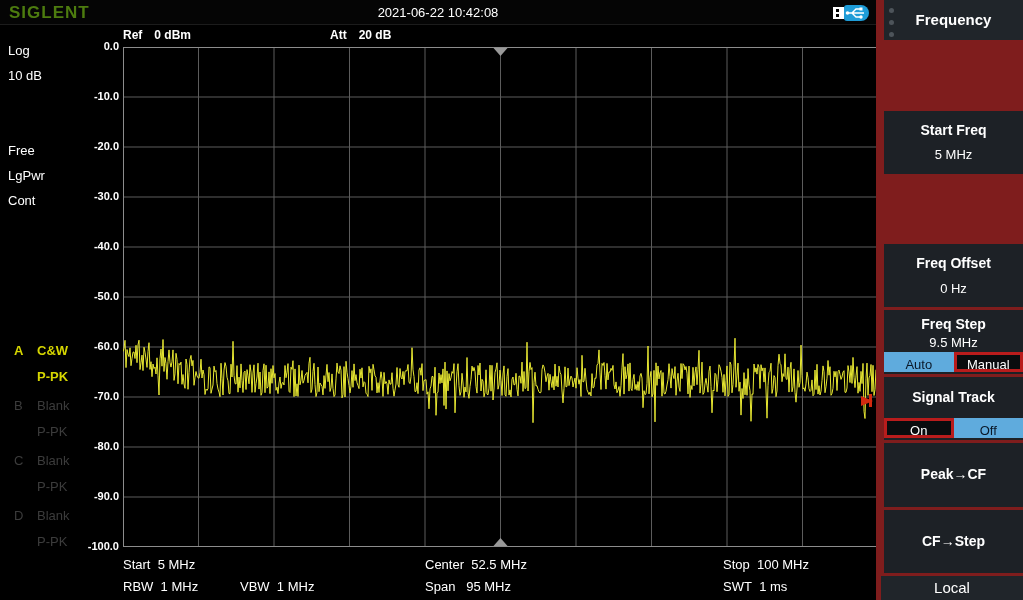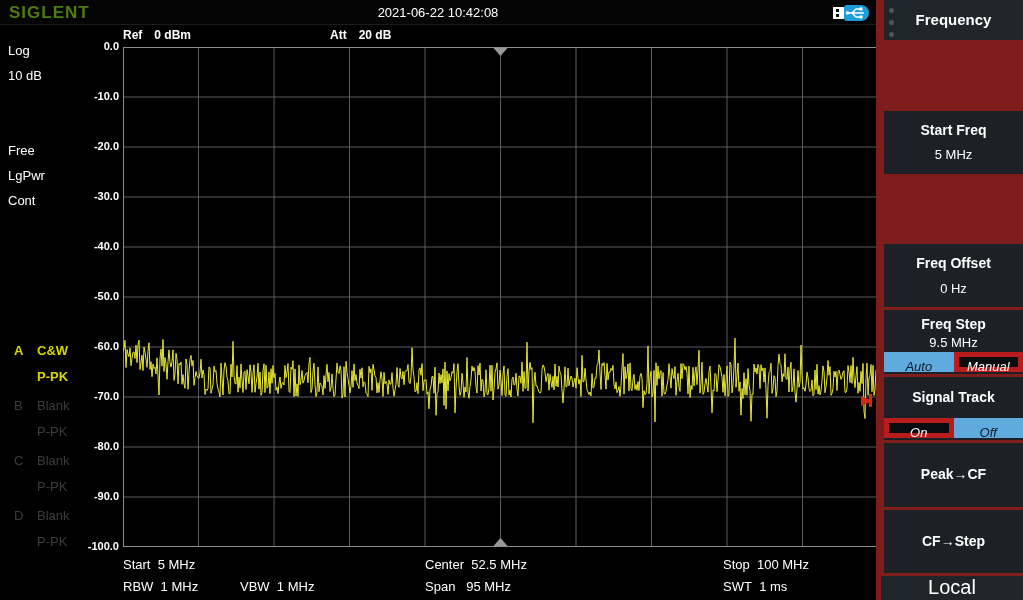--- a/index.html
+++ b/index.html
@@ -41,23 +41,23 @@
   #menu { position:absolute; left:876px; top:0; width:147px; height:600px; background:#7f1d1d; }
   #menu-header { position:absolute; left:8px; top:0; width:139px; height:40px; background:#20252a; }
   #menu-title { position:absolute; left:0; top:11px; width:139px; text-align:center; font-size:15px; font-weight:bold; color:#fff; }
   .hdots { position:absolute; left:5px; top:8px; }
   .hdots i { display:block; width:5px; height:5px; border-radius:50%; background:#4d545a; margin-bottom:7px; }
   .mbtn { position:absolute; left:8px; width:139px; background:#1d2126; color:#fff; cursor:pointer; }
   .mbtn .lab { position:absolute; left:0; width:100%; text-align:center; font-size:14px; font-weight:bold; }
   .mbtn .val { position:absolute; left:0; width:100%; text-align:center; font-size:13px; font-weight:normal; }
   .mbtn.sel { background:#2d5da9; }
   .toggle { position:absolute; left:0; bottom:2px; width:139px; height:20px; display:flex; }
-  .tg { flex:1; text-align:center; font-size:13px; line-height:20px; background:#0a0c0e; color:#fff; border:5px solid #b91c1c;font-style:italic; }
+  .tg { flex:1; text-align:center; font-size:13px; line-height:20px; background:#0a0c0e; color:#fff; border:3px solid #b91c1c; }
   .tg.hl { background:#5fabdd; color:#0a1828; border-color:#5fabdd; }
-  #local-btn { position:absolute; left:5px; top:576px; width:142px; height:24px; background:#20252a; text-align:center; font-size:20px; color:#fff; line-height:23px; }
+  #local-btn { position:absolute; left:5px; top:576px; width:142px; height:24px; background:#20252a; text-align:center; font-size:15px; color:#fff; line-height:23px; }
 </style>
 </head>
 <body>
 
 <div id="screen">
 
   <div id="topbar">
     <div id="logo">SIGLENT</div>
     <div id="clock">2021-06-22 10:42:08</div>
     <div id="usb">

